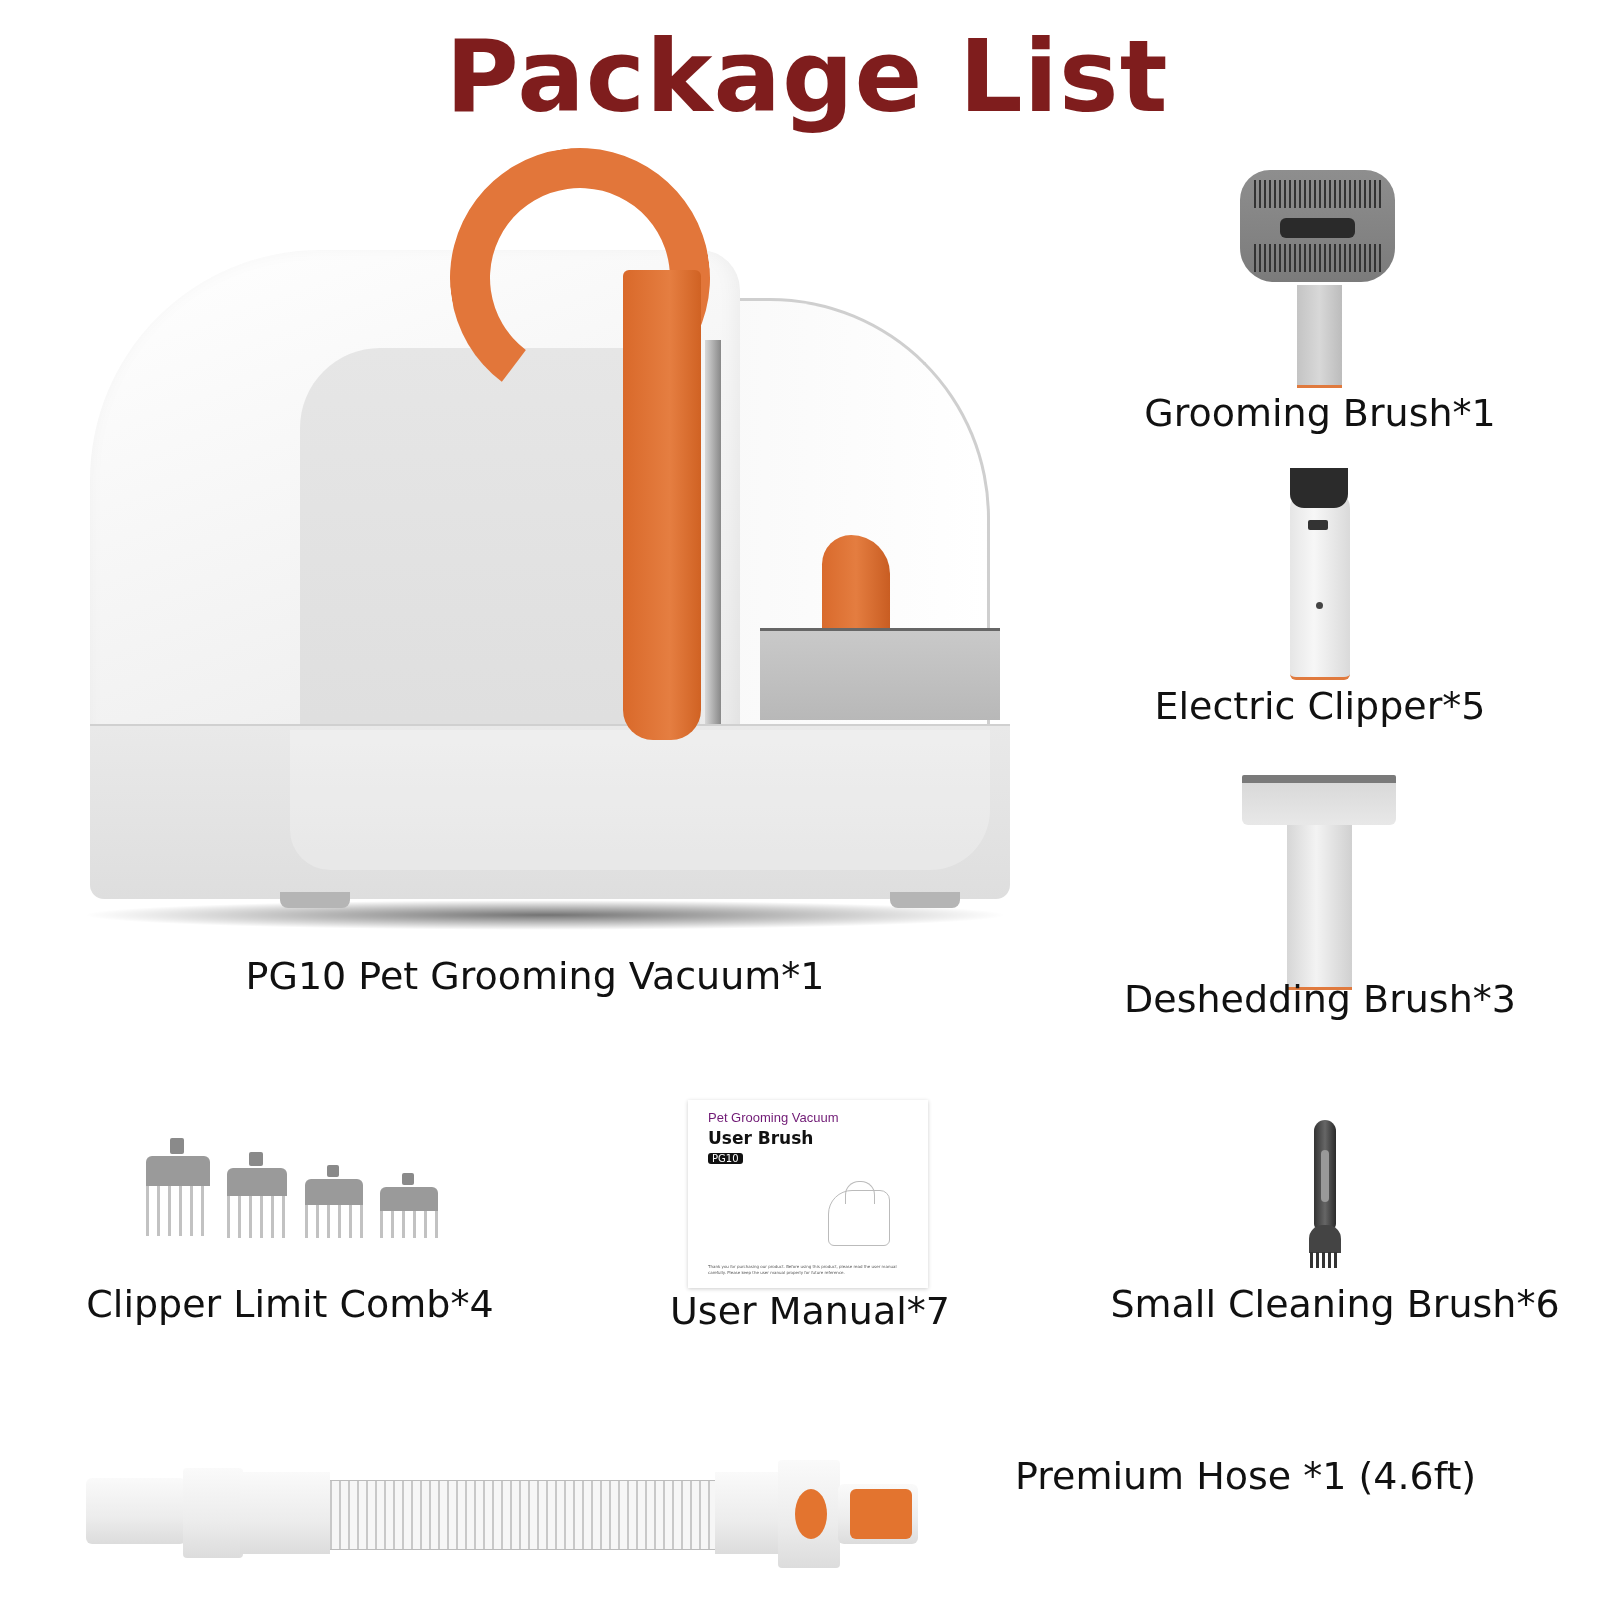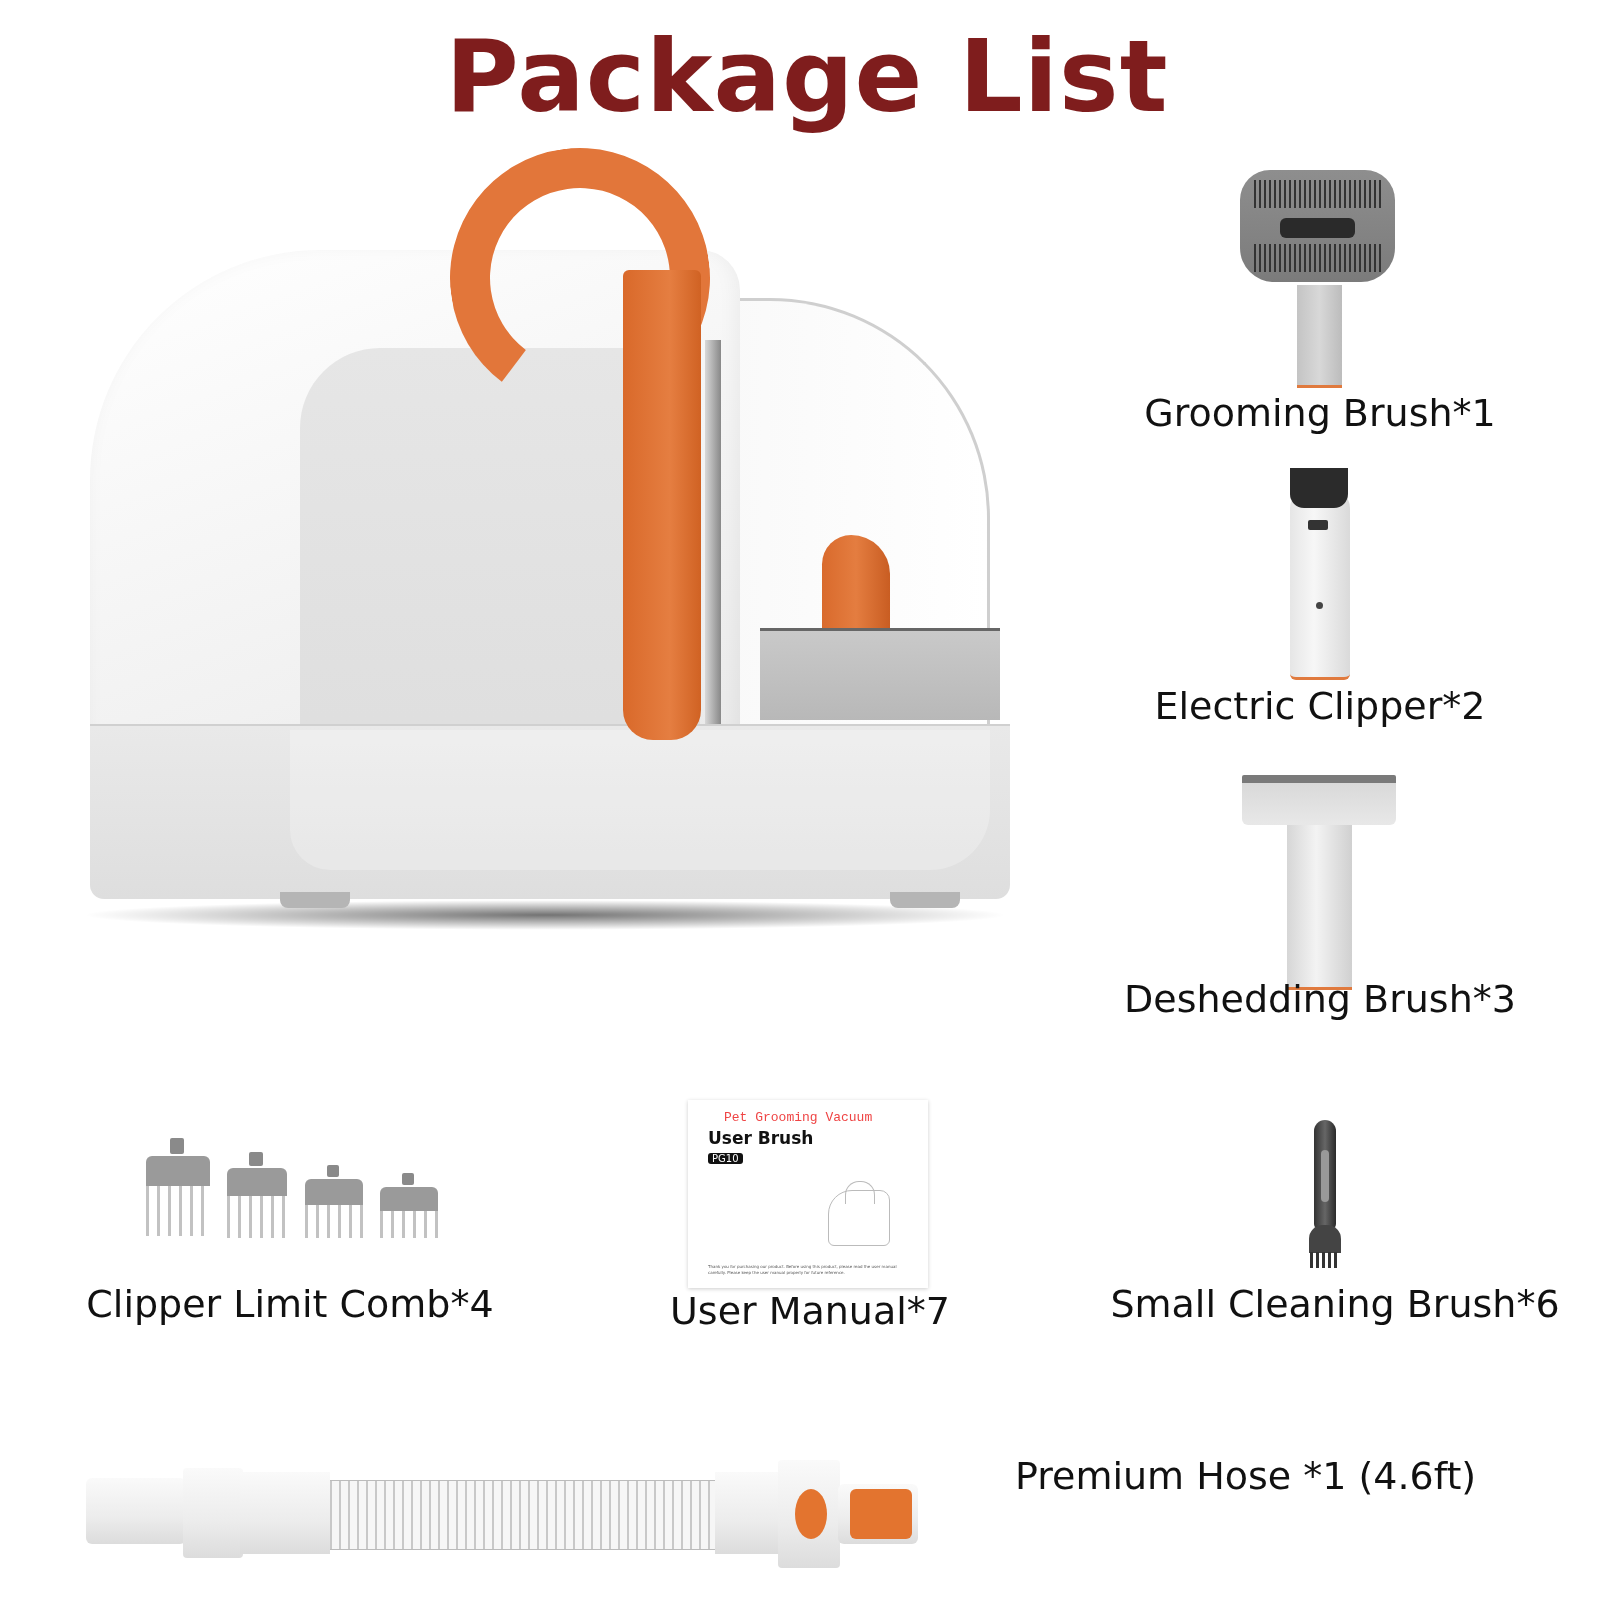--- a/index.html
+++ b/index.html
@@ -122,21 +122,21 @@
   .comb { position: absolute; }
   .comb .cap { position: absolute; background: #8a8a8a; border-radius: 2px; }
   .comb .plate { position: absolute; background: #9a9a9a; border-radius: 6px 6px 0 0; }
   .comb .teeth { position: absolute; background: repeating-linear-gradient(90deg, #c2c2c2 0 3px, transparent 3px 11px); }
 
   
   .manual {
     position: absolute; left: 688px; top: 1100px; width: 240px; height: 188px;
     background: #fff; box-shadow: 0 1px 4px rgba(0,0,0,0.2);
   }
-  .man-sub { position: absolute; left: 36px; top: 10px; font-size: 13px; color: #ef4444; font-family: Liberation Mono, monospace; }
+  .man-sub { position: absolute; left: 20px; top: 10px; font-size: 13px; color: #701a75; font-family: Liberation Sans, sans-serif; }
   .man-title { position: absolute; left: 20px; top: 28px; font-size: 17px; font-weight: bold; color: #111; font-family: "DejaVu Sans", sans-serif; }
   .man-badge { position: absolute; left: 20px; top: 53px; font-size: 10px; color: #fff; background: #111; padding: 0 4px; border-radius: 3px; font-family: "DejaVu Sans", sans-serif; }
   .man-sketch { position: absolute; left: 140px; top: 90px; width: 62px; height: 56px; border: 1px solid #bbb; border-radius: 24px 10px 6px 6px; }
   .man-sketch::before { content: ""; position: absolute; left: 16px; top: -10px; width: 28px; height: 22px; border: 1px solid #bbb; border-bottom: none; border-radius: 14px 14px 0 0; }
   .man-foot { position: absolute; left: 20px; top: 164px; width: 200px; font-size: 4px; color: #555; line-height: 1.4; font-family: "DejaVu Sans", sans-serif; }
 
   
   .scb-grip { position: absolute; left: 1314px; top: 1120px; width: 22px; height: 110px; background: linear-gradient(90deg, #333, #666 50%, #2a2a2a); border-radius: 11px 11px 6px 6px; }
   .scb-grip::after { content: ""; position: absolute; left: 7px; top: 30px; width: 8px; height: 52px; background: #999; border-radius: 4px; }
   .scb-neck { position: absolute; left: 1309px; top: 1225px; width: 32px; height: 28px; background: #444; border-radius: 14px 14px 0 0; }
@@ -163,36 +163,37 @@
   <div class="divider"></div>
   <div class="base"></div>
   <div class="base-inner"></div>
   <div class="foot" style="left:220px"></div>
   <div class="foot" style="left:830px"></div>
   <div class="handle-arc"></div>
   <div class="handle-strap"></div>
 </div>
 
 <div class="label" style="left:230px; top:955px; width:610px;">
+  <div>PG10 Pet Grooming Vacuum*1</div>
 </div>
 
 <div class="gb-head">
   <div class="gb-slots" style="top:10px"></div>
   <div class="gb-window"></div>
   <div class="gb-slots" style="top:74px"></div>
 </div>
 <div class="gb-handle"></div>
 <div class="label" style="left:1100px; top:392px; width:440px;">Grooming Brush*1</div>
 
 <div class="clip-body">
   <div class="clip-screen"></div>
   <div class="clip-dot"></div>
 </div>
 <div class="clip-blade"></div>
-<div class="label" style="left:1100px; top:685px; width:440px;">Electric Clipper*2</div>
+<div class="label" style="left:1100px; top:685px; width:440px;">Electric Clipper*5</div>
 
 <div class="db-handle"></div>
 <div class="db-head"></div>
 <div class="label" style="left:1100px; top:978px; width:440px;">Deshedding Brush*3</div>
 
 <div class="comb" style="left:146px; top:1138px; width:64px; height:100px;">
   <div class="cap" style="left:24px; top:0; width:14px; height:16px;"></div>
   <div class="plate" style="left:0; top:18px; width:64px; height:30px;"></div>
   <div class="teeth" style="left:0; top:48px; width:64px; height:50px;"></div>
 </div>

